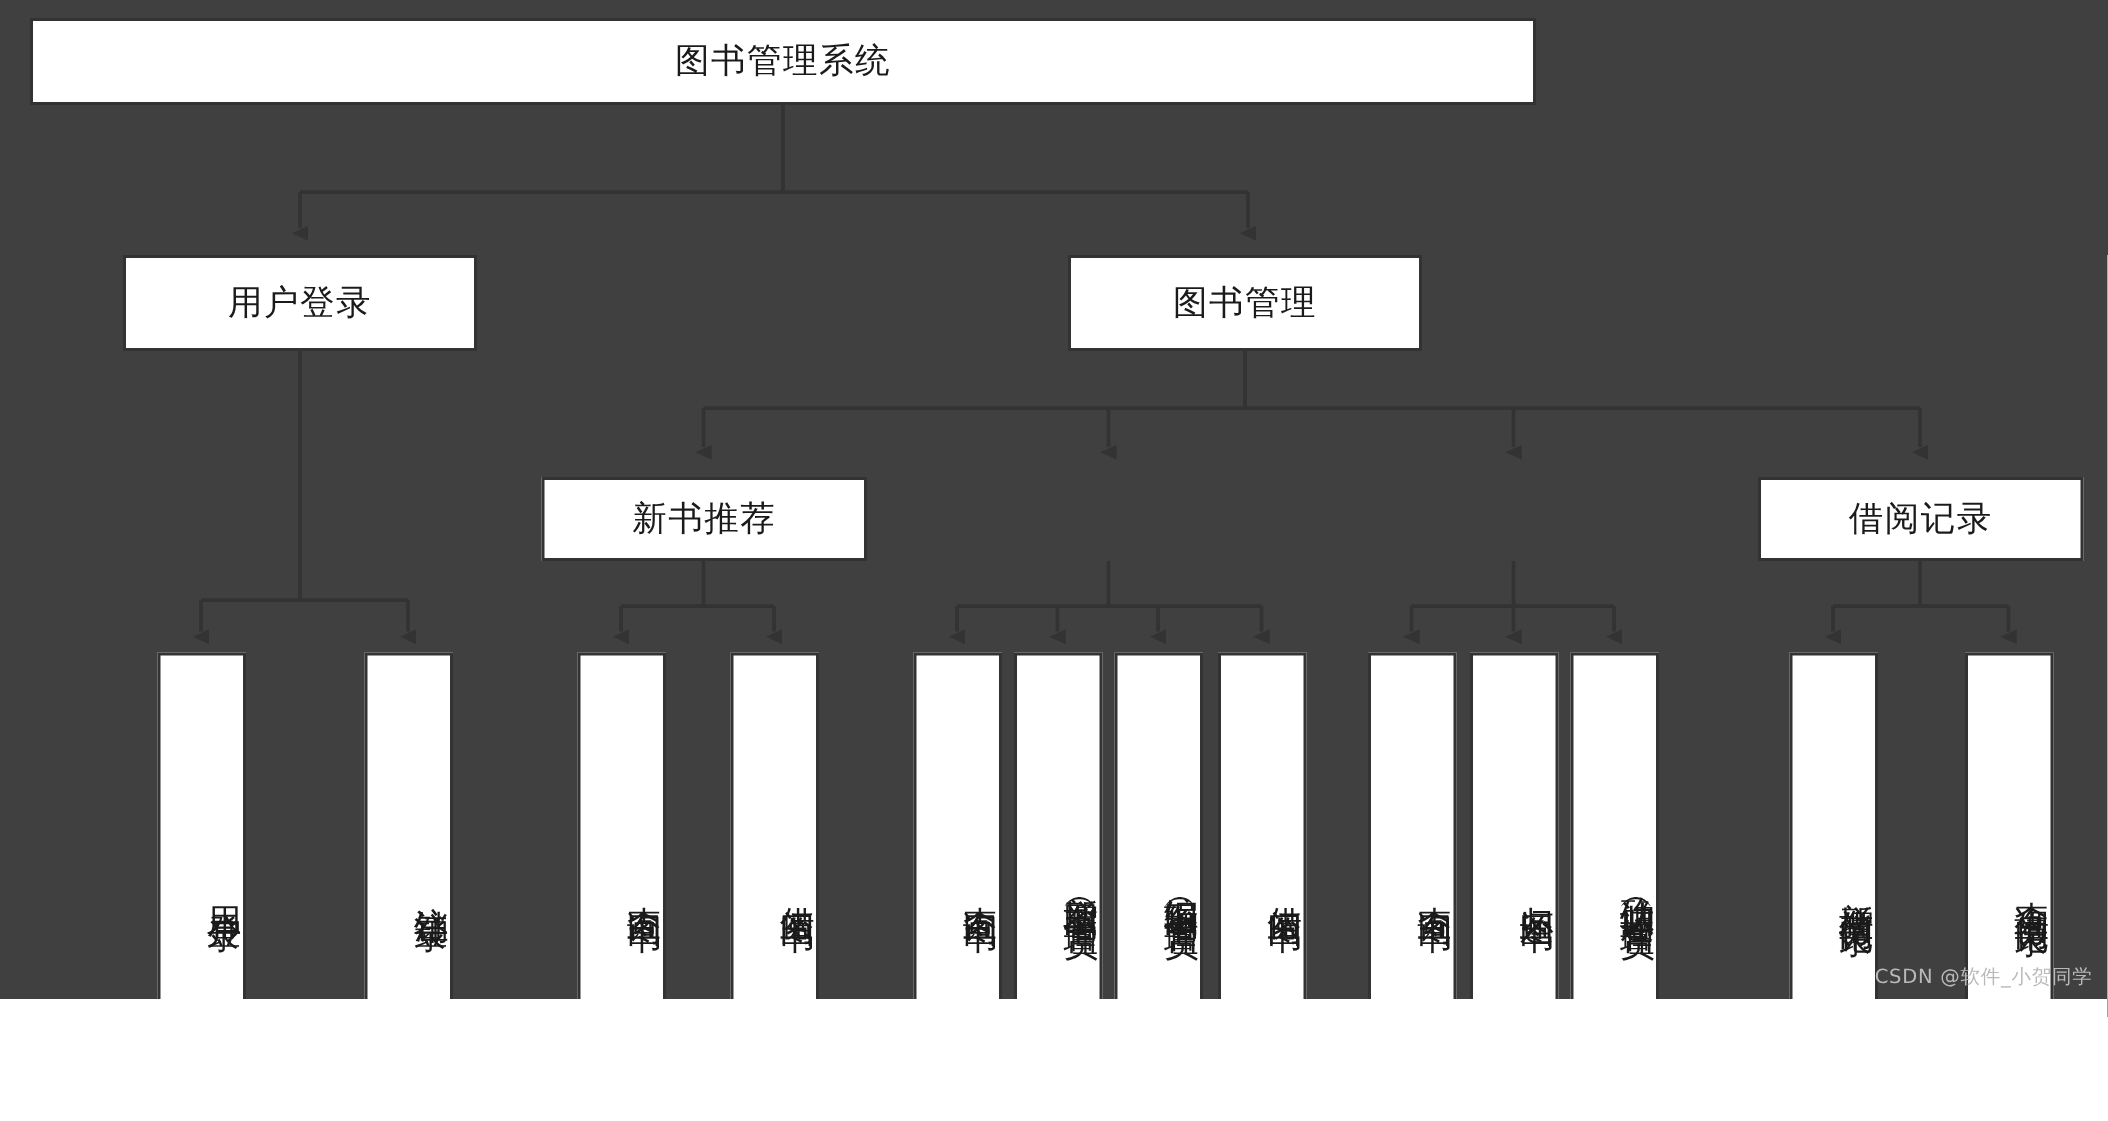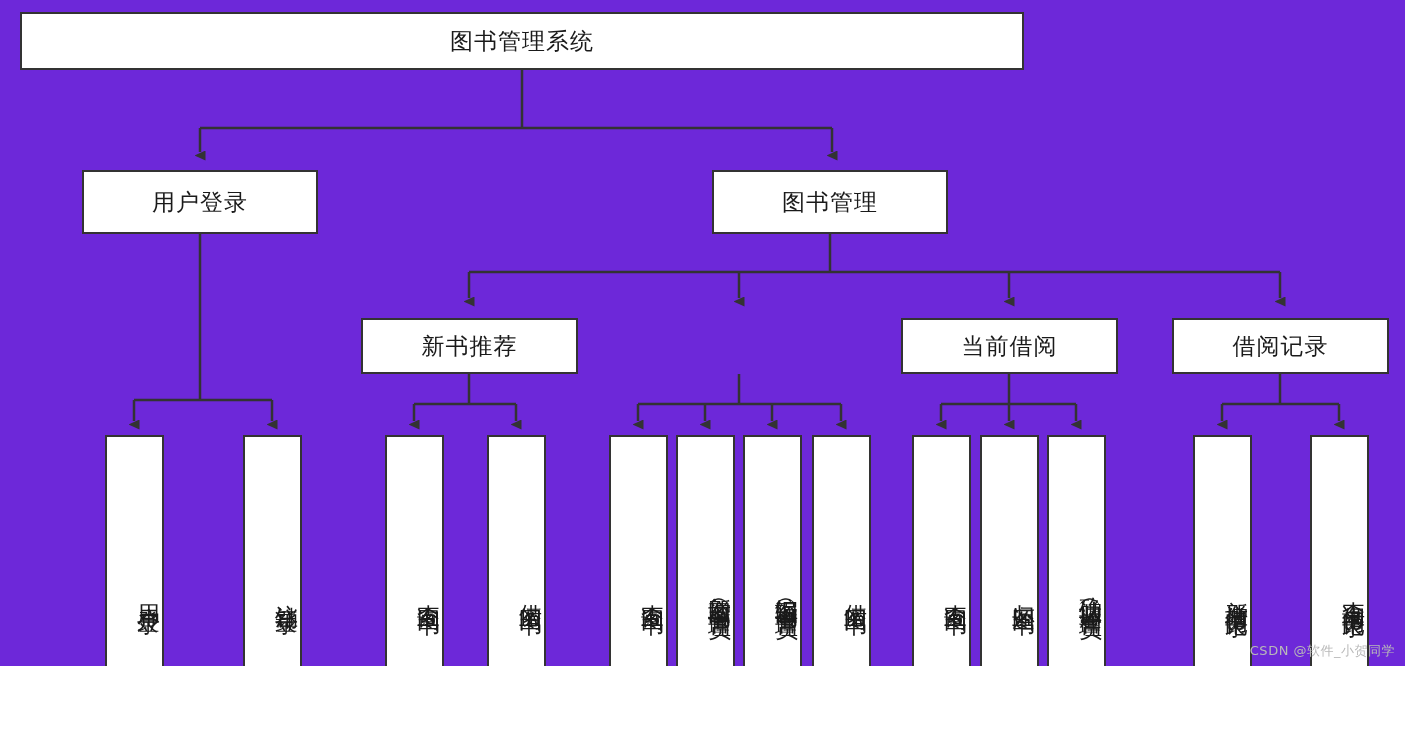--- a/index.html
+++ b/index.html
@@ -8,21 +8,21 @@
     padding: 0;
     background: #ffffff;
   }
   body {
     font-family: "DejaVu Sans", "Liberation Sans", sans-serif;
   }
   #diagram-root {
     position: relative;
     width: 1405px;
     height: 666px;
-    background: #6d28d9;
+    background: #404040;
     overflow: hidden;
   }
   #edge-layer {
     position: absolute;
     left: 0;
     top: 0;
     width: 1405px;
     height: 747px;
     pointer-events: none;
   }
@@ -127,23 +127,20 @@
   <div class="node horizontal" style="left:82px; top:170px; width:236px; height:64px;">
     <span class="node-label">用户登录</span>
   </div>
   <div class="node horizontal" style="left:712px; top:170px; width:236px; height:64px;">
     <span class="node-label">图书管理</span>
   </div>
 
   <div class="node horizontal" style="left:361px; top:318px; width:217px; height:56px;">
     <span class="node-label">新书推荐</span>
   </div>
-  <div class="node horizontal" style="left:901px; top:318px; width:217px; height:56px;">
-    <span class="node-label">当前借阅</span>
-  </div>
   <div class="node horizontal" style="left:1172px; top:318px; width:217px; height:56px;">
     <span class="node-label">借阅记录</span>
   </div>
 
   <div class="node vertical" style="left:105px; top:435px; width:59px; height:300px;">
     <span class="node-label">用户登录</span>
   </div>
   <div class="node vertical" style="left:243px; top:435px; width:59px; height:300px;">
     <span class="node-label">注销登录</span>
   </div>

